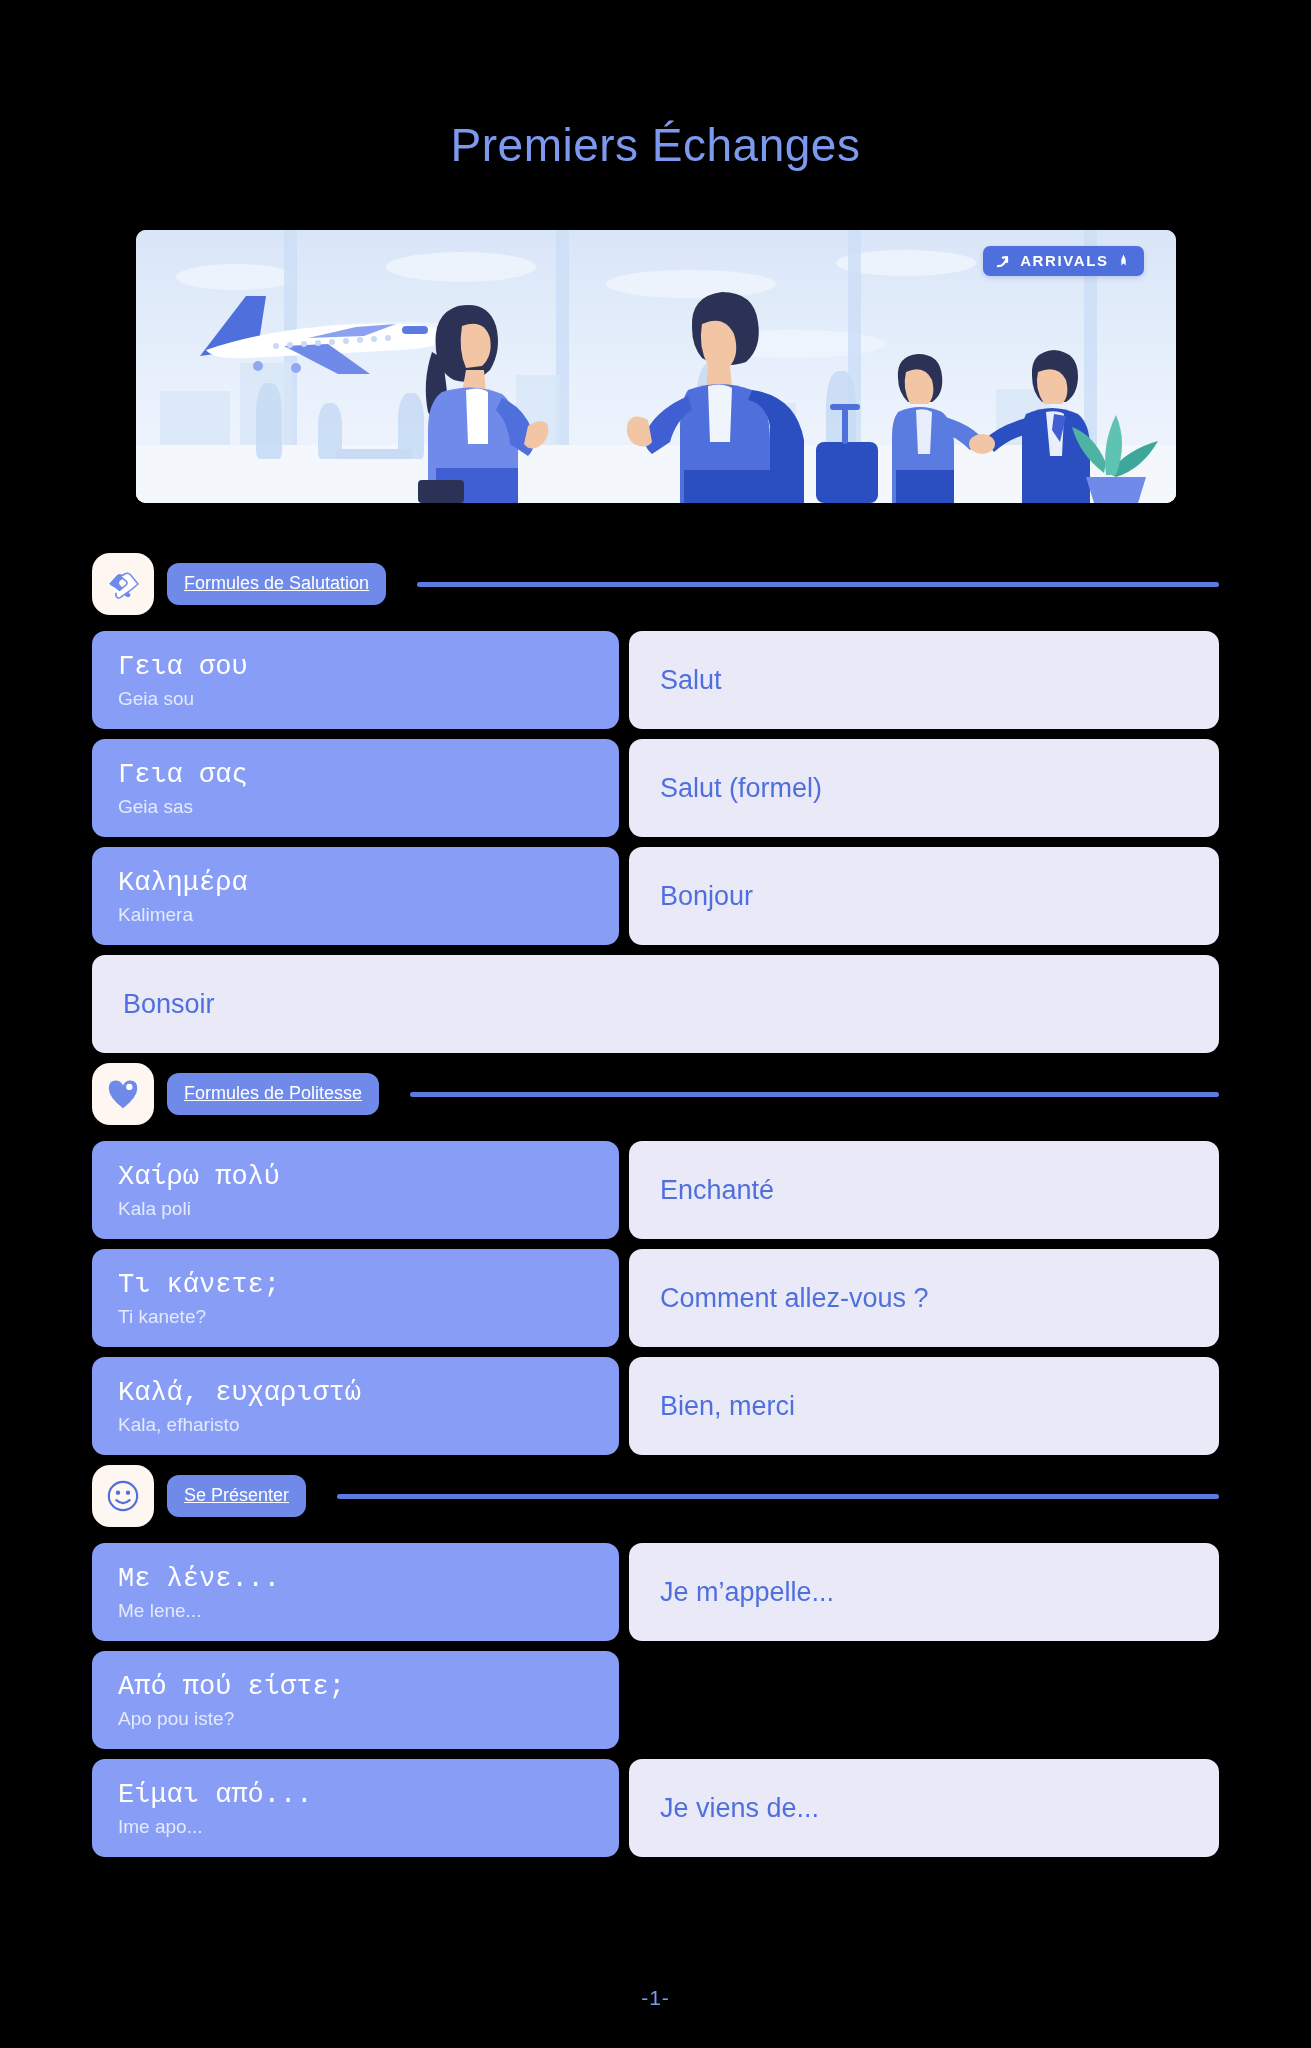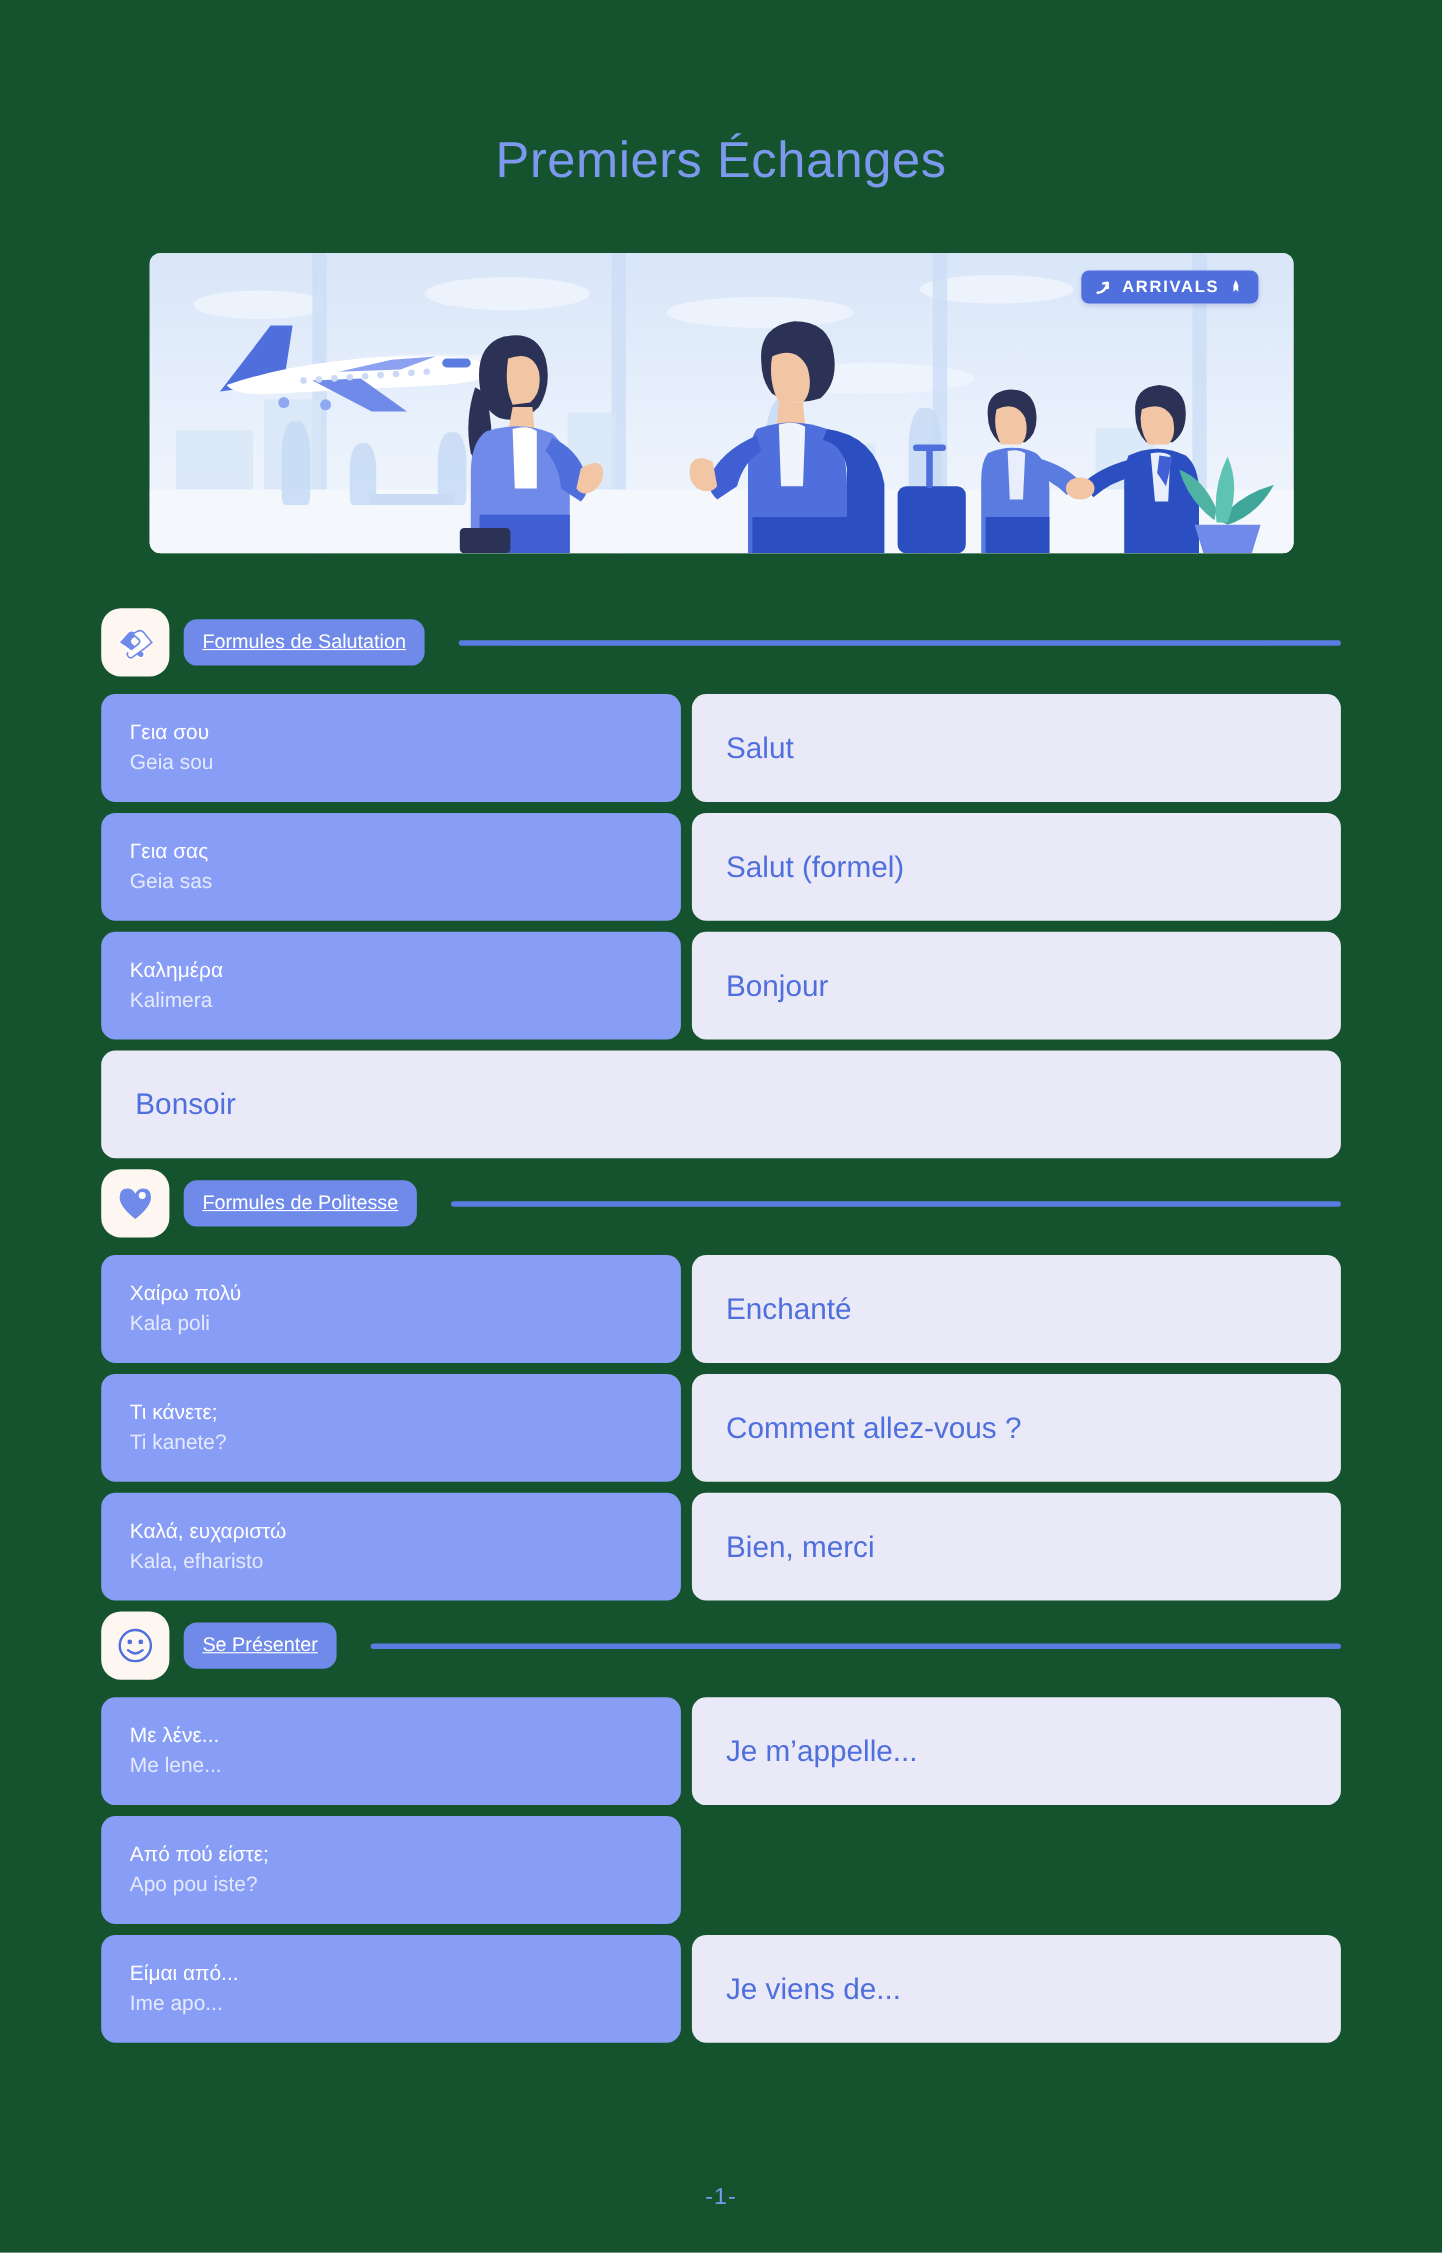--- a/index.html
+++ b/index.html
@@ -9,21 +9,21 @@
     height: 2048px;
     background: #ffffff;
     font-family: "Liberation Sans", sans-serif;
     overflow: hidden;
   }
 
   .page {
     position: relative;
     width: 1311px;
     height: 2048px;
-    background: #14532d;
+    background: #000000;
   }
 
   
   .page-title {
     text-align: center;
     font-size: 46px;
     font-weight: 400;
     letter-spacing: 0.5px;
     color: #7d99ef;
     padding-top: 118px;
@@ -146,23 +146,24 @@
     background: #889df6;
     border-radius: 13px;
     padding: 19px 26px 17px;
     min-height: 98px;
     display: flex;
     flex-direction: column;
     justify-content: center;
   }
   .cell-src .term {
     color: #ffffff;
-    font-size: 19px;
+    font-size: 27px;
     line-height: 1.18;
     margin-bottom: 4px;
+    font-family: Liberation Mono, monospace;
   }
   .cell-src .translit {
     color: #eaeffd;
     font-size: 19px;
     line-height: 1.2;
     opacity: .94;
   }
   .cell-dst {
     flex: 1 1 auto;
     background: #e9e9f8;

